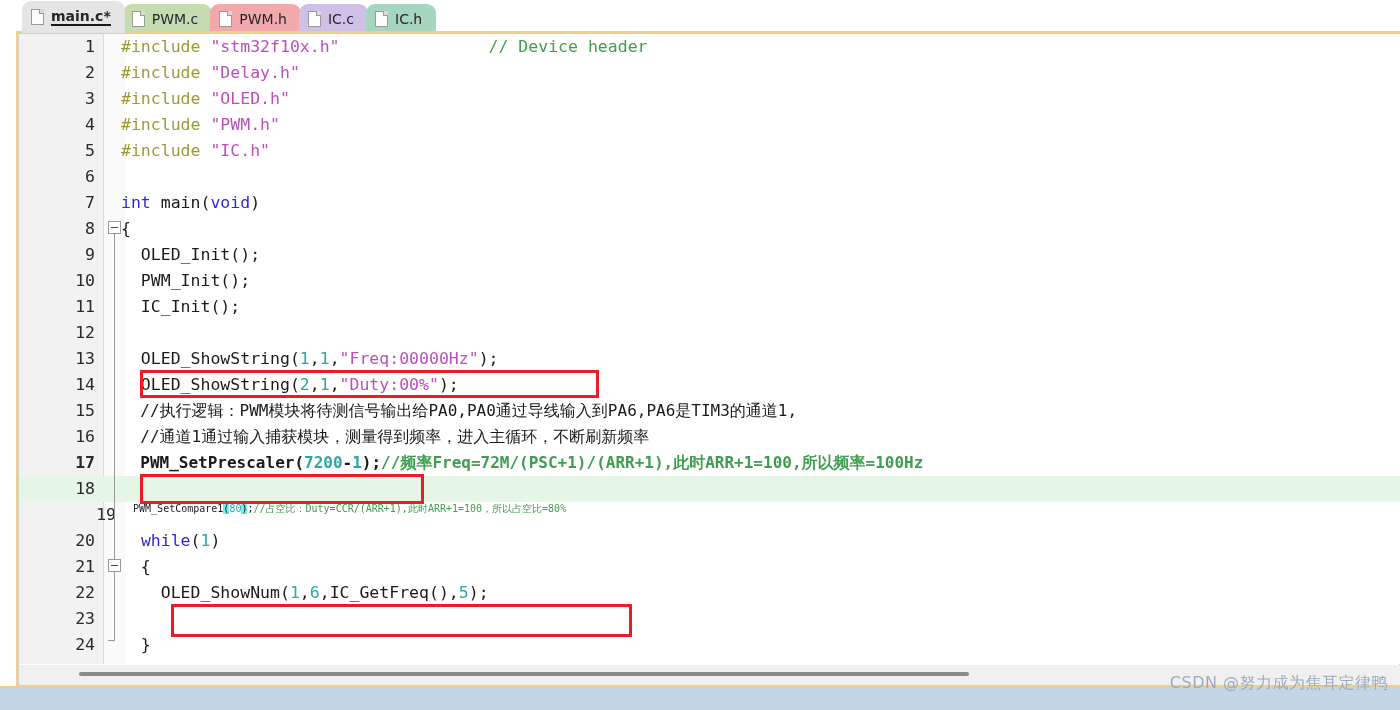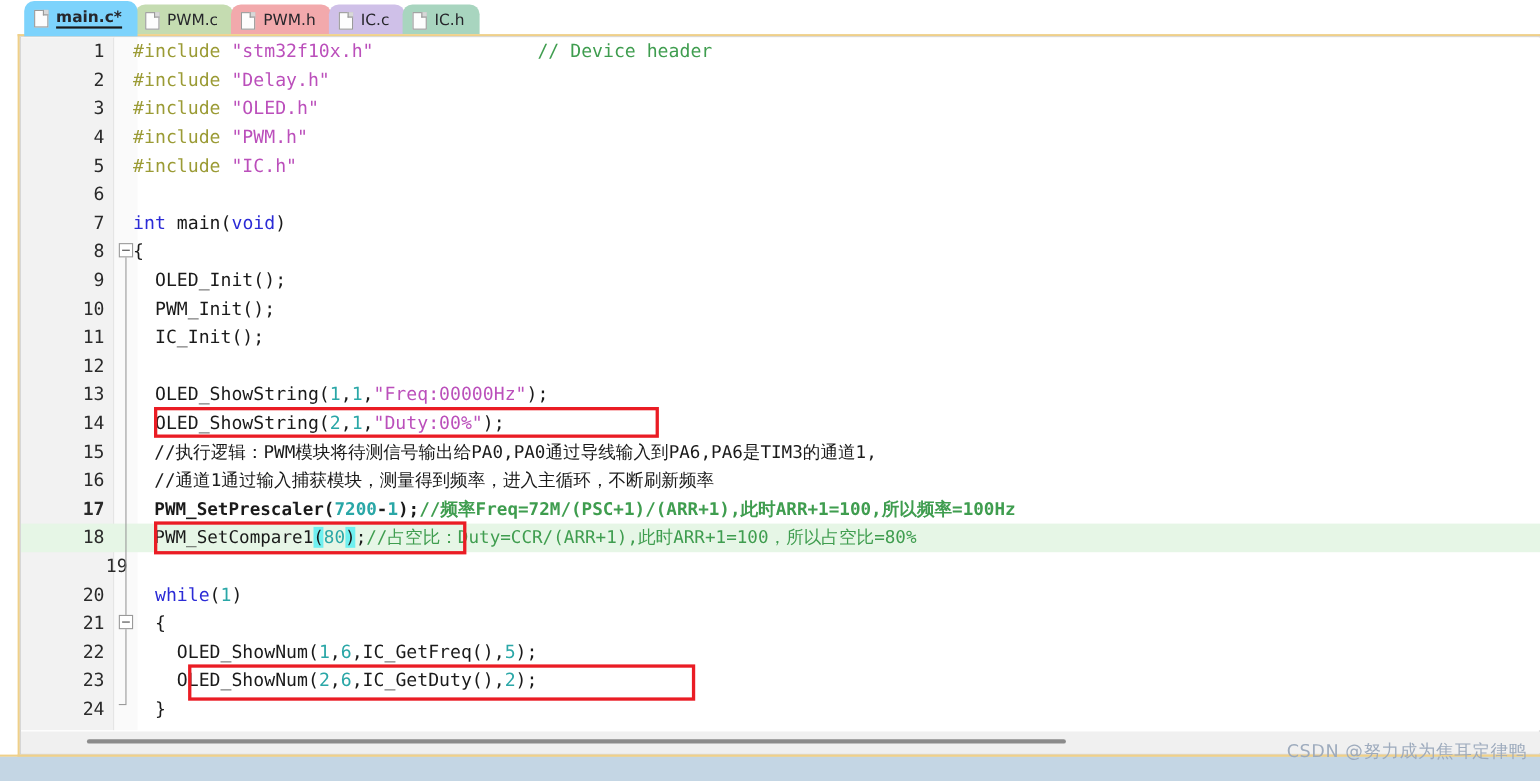--- a/index.html
+++ b/index.html
@@ -263,21 +263,21 @@
 </style>
 </head>
 <body>
 
 <div id="app">
 
   <div class="topleft-stub"></div>
 
   <div class="tabbar">
 
-    <div class="tab active" style="background:#7dd3fc;">
+    <div class="tab active" style="background:#e5e5e5;">
       <span class="file-icon"></span>
       <span class="tab-label">main.c*</span>
     </div>
 
     <div class="tab" style="background:#c5dcb1;">
       <span class="file-icon"></span>
       <span class="tab-label">PWM.c</span>
     </div>
 
     <div class="tab" style="background:#f2a9ac;">
@@ -384,21 +384,21 @@
         <span class="code t-com" style="font-size:16px;">  //通道1通过输入捕获模块，测量得到频率，进入主循环，不断刷新频率</span>
       </div>
 
       <div class="line" style="top:416px;font-weight:bold;">
         <span class="ln">17</span>
         <span class="code" style="font-size:16px;"><span class="t-pl">  PWM_SetPrescaler(</span><span class="t-num">7200</span><span class="t-pl">-</span><span class="t-num">1</span><span class="t-pl">);</span><span class="t-com">//频率Freq=72M/(PSC+1)/(ARR+1),此时ARR+1=100,所以频率=100Hz</span></span>
       </div>
 
       <div class="line hl-line" style="top:442px;">
         <span class="ln">18</span>
-        <span class="code" style="font-size:16px;"><span class="t-pl">  PWM_SetCompare1</span><span class="t-match">(</span><span class="t-num">80</span><span class="t-match">)</span><span class="t-pl">;</span><span class="t-com">//占空比：Duty=CCR/(ARR+1),此时ARR+1=100，所以占空比=80%</span></span>
+        <span class="code" style="font-size:10px;margin-top:20px;"><span class="t-pl">  PWM_SetCompare1</span><span class="t-match">(</span><span class="t-num">80</span><span class="t-match">)</span><span class="t-pl">;</span><span class="t-com">//占空比：Duty=CCR/(ARR+1),此时ARR+1=100，所以占空比=80%</span></span>
       </div>
 
       <div class="line" style="top:468px;margin-left:21px;">
         <span class="ln">19</span>
         <span class="code"></span>
       </div>
 
       <div class="line" style="top:494px;">
         <span class="ln">20</span>
         <span class="code"><span class="t-pl">  </span><span class="t-key">while</span><span class="t-pl">(</span><span class="t-num">1</span><span class="t-pl">)</span></span>
@@ -409,21 +409,20 @@
         <span class="code"><span class="t-brace">  {</span></span>
       </div>
 
       <div class="line" style="top:546px;">
         <span class="ln">22</span>
         <span class="code"><span class="t-pl">    OLED_ShowNum(</span><span class="t-num">1</span><span class="t-pl">,</span><span class="t-num">6</span><span class="t-pl">,IC_GetFreq(),</span><span class="t-num">5</span><span class="t-pl">);</span></span>
       </div>
 
       <div class="line" style="top:572px;">
         <span class="ln">23</span>
-        <span class="code"><span class="t-pl">    OLED_ShowNum(</span><span class="t-num">2</span><span class="t-pl">,</span><span class="t-num">6</span><span class="t-pl">,IC_GetDuty(),</span><span class="t-num">2</span><span class="t-pl">);</span></span>
       </div>
 
       <div class="line" style="top:598px;">
         <span class="ln">24</span>
         <span class="code"><span class="t-brace">  }</span></span>
       </div>
 
       <div class="fold-box" style="top:187px;"></div>
       <div class="fold-line" style="top:200px; height:335px;"></div>
 

